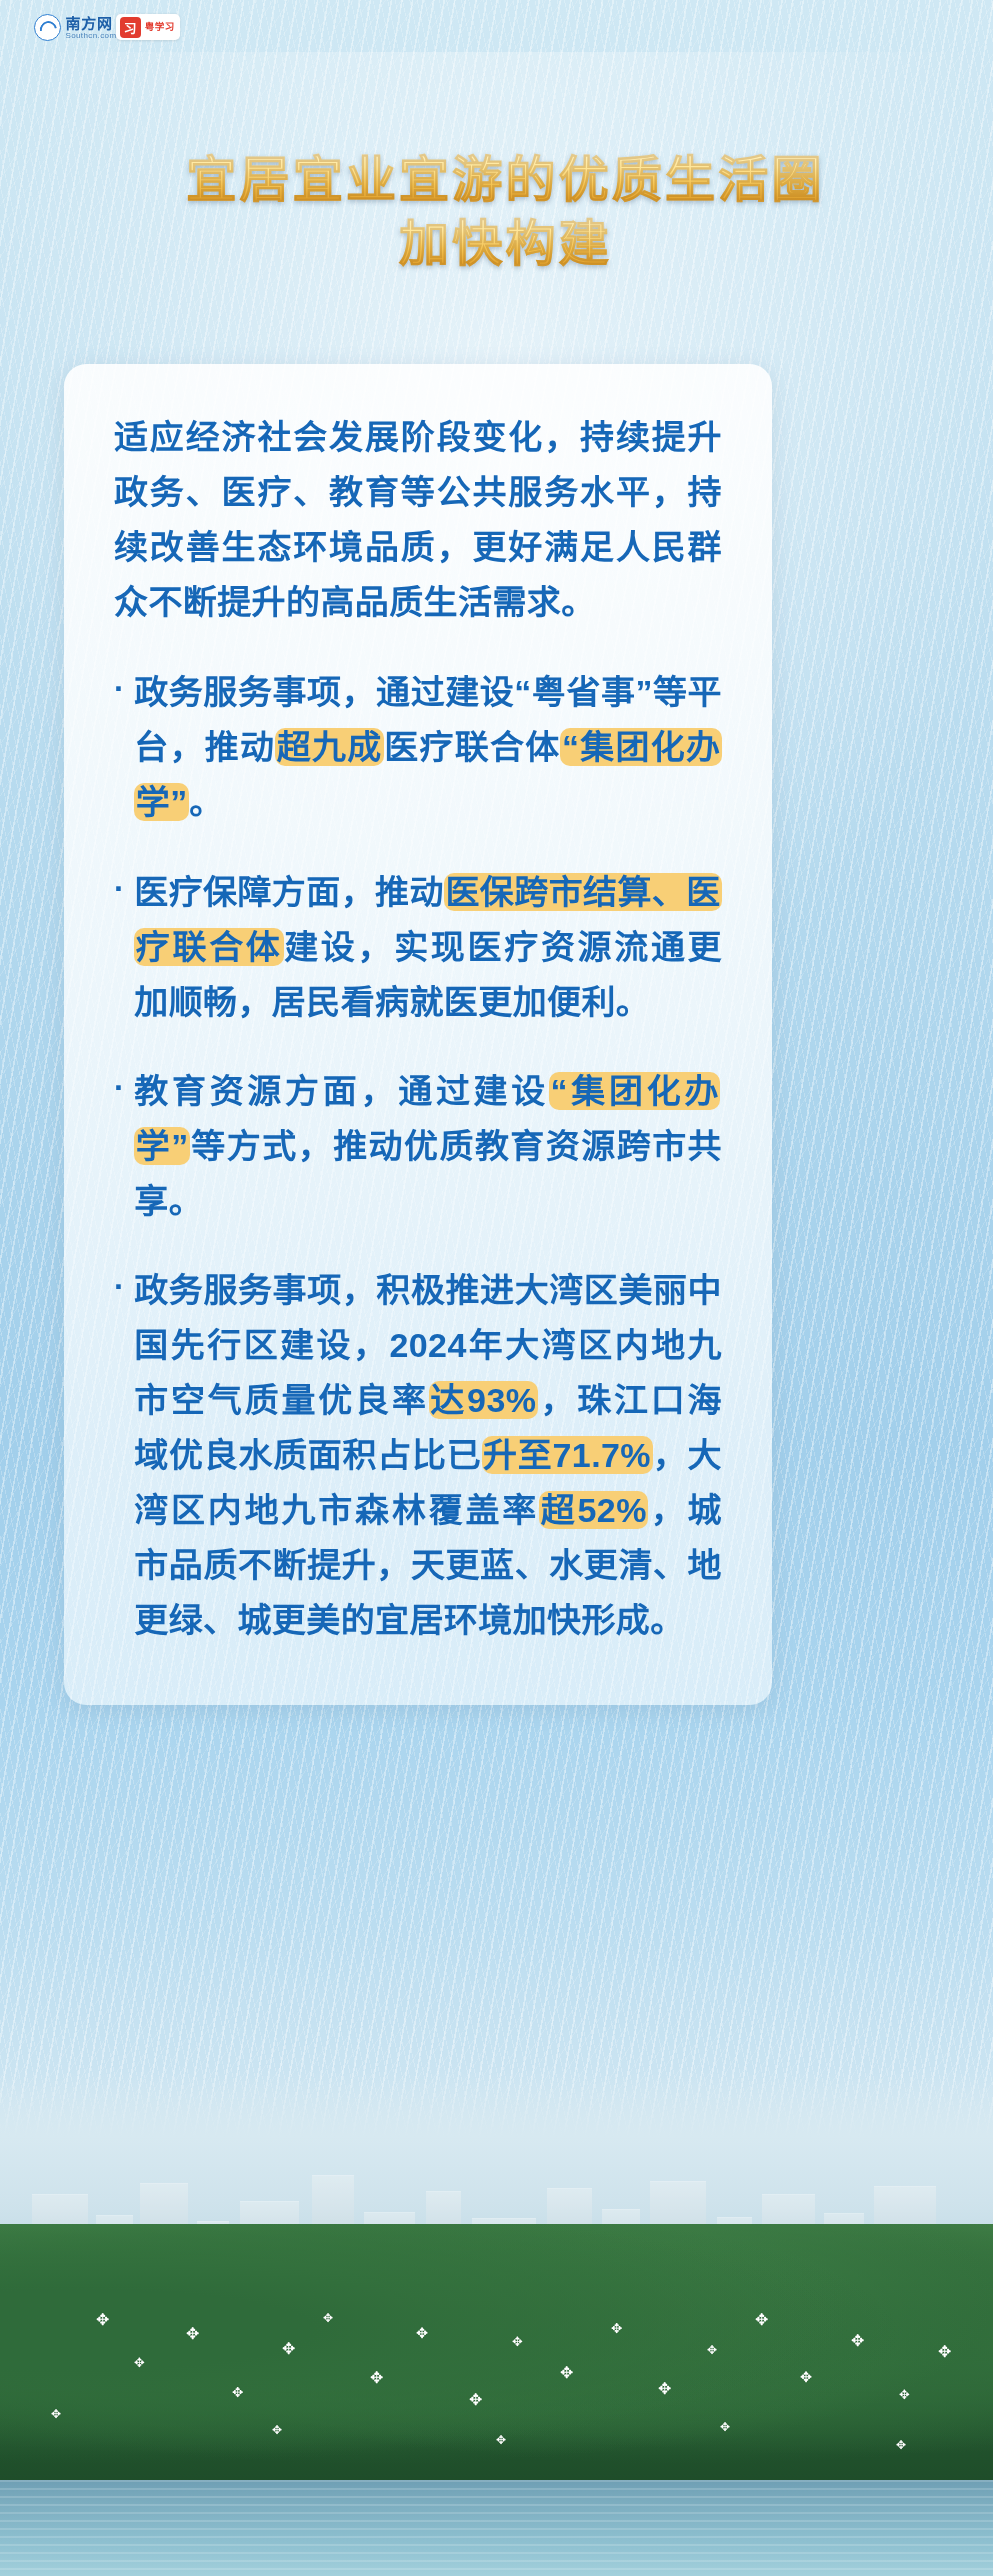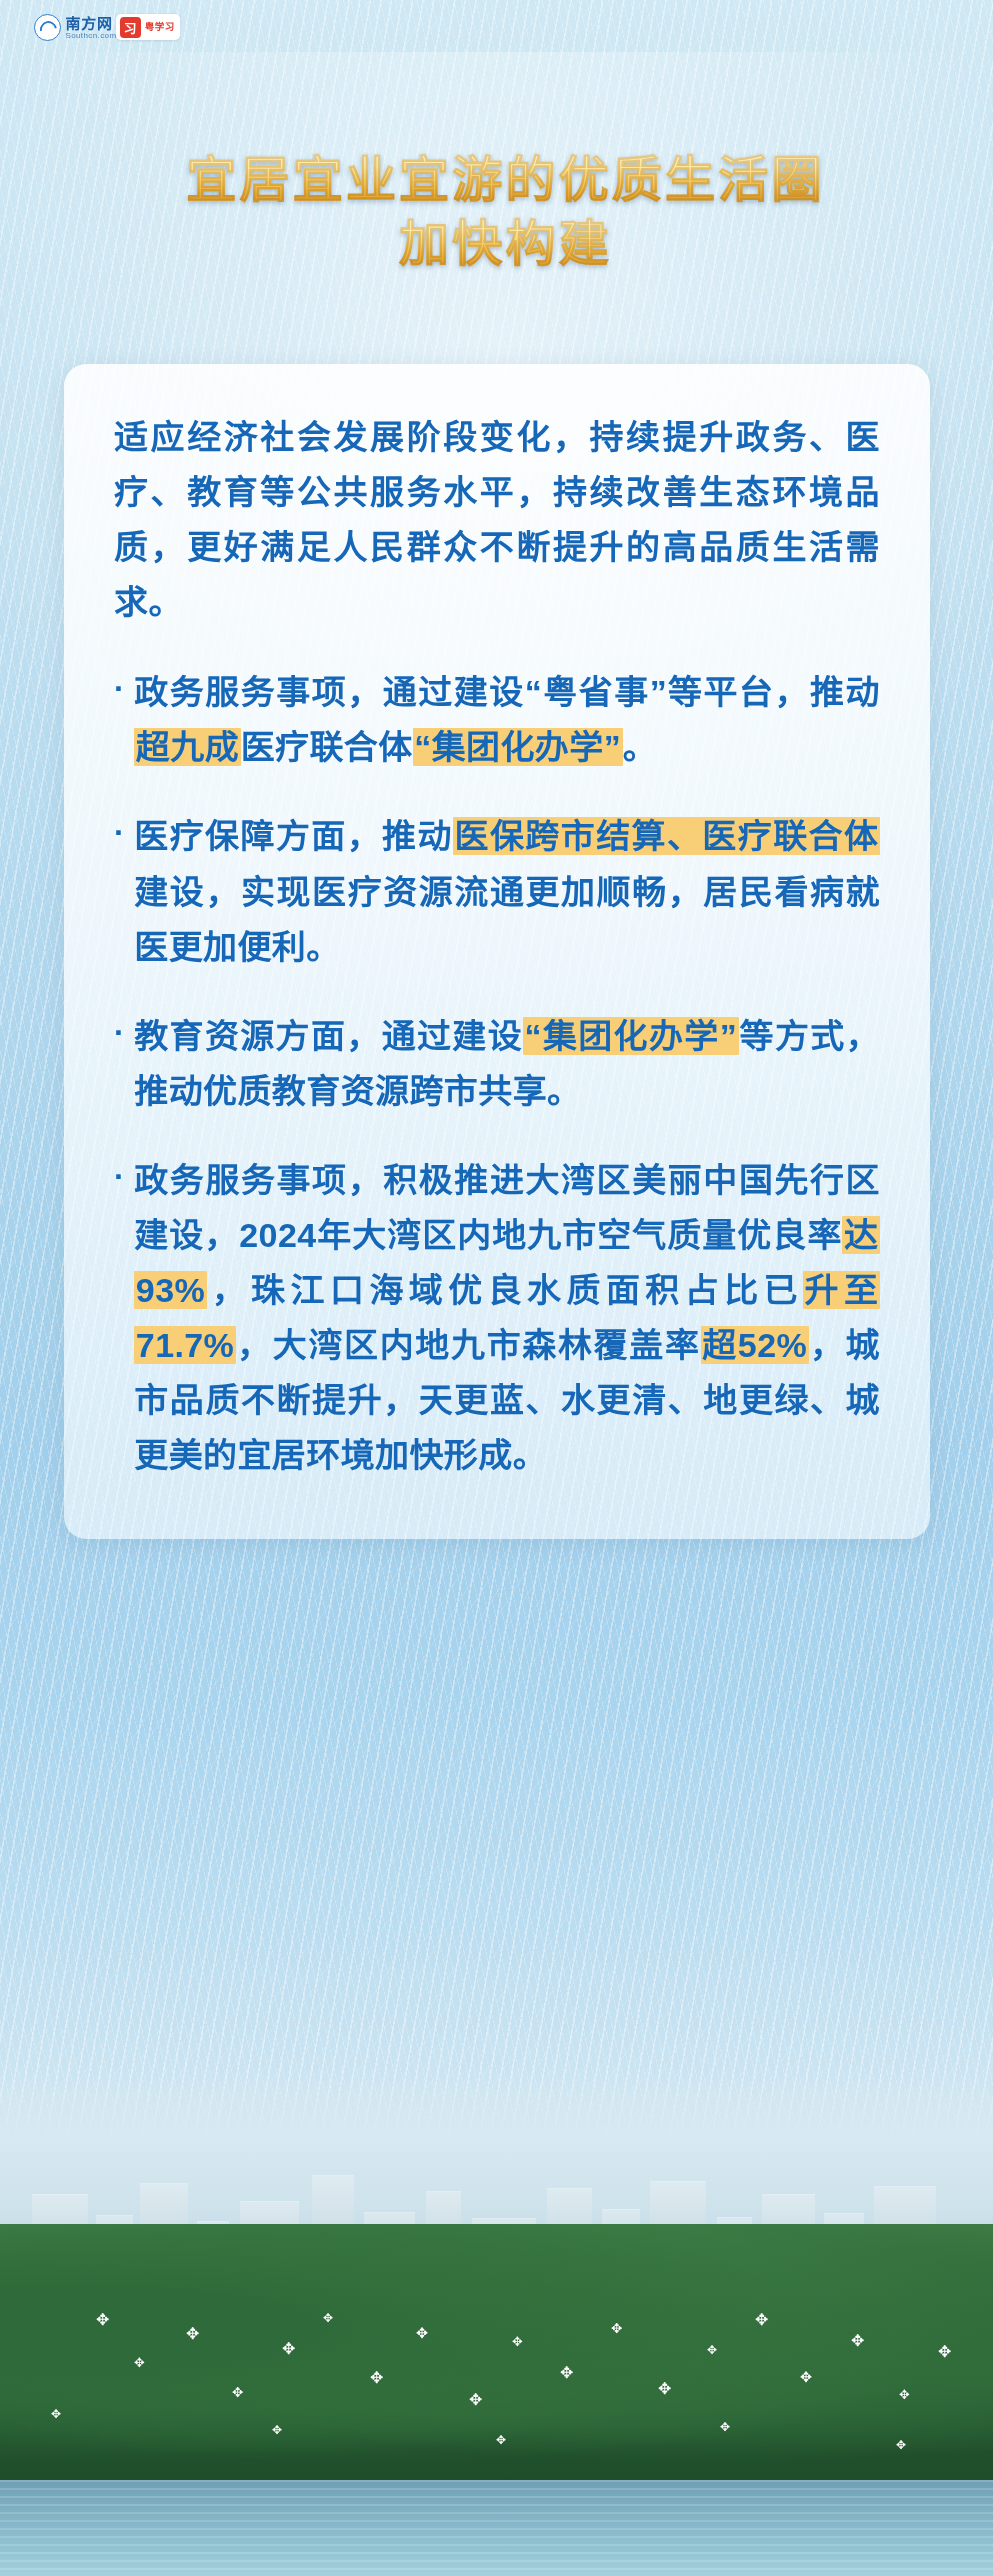--- a/index.html
+++ b/index.html
@@ -240,21 +240,21 @@
     -webkit-text-stroke: 0.8px rgba(156,96,14,0.28);
     filter: drop-shadow(0 2.4px 2.4px rgba(60,90,120,0.35));
     padding-left: 17px;
   }
 
   
   .card {
     position: absolute;
     top: 364px;
     left: 64px;
-    width: 866px;
+    width: 708px;
     padding: 46px 50px 56px 50px;
     box-sizing: border-box;
     border-radius: 22.4px;
     background: linear-gradient(180deg, rgba(255,255,255,0.88) 0%, rgba(252,254,255,0.80) 45%, rgba(246,252,255,0.62) 100%);
     box-shadow: 0 4.8px 21px rgba(90,130,160,0.18);
     z-index: 3;
   }
   .intro {
     font-size: 34px;
     line-height: 1.62;
@@ -281,21 +281,21 @@
   .btext {
     font-size: 34px;
     line-height: 1.62;
     color: #1667b7;
     font-weight: 700;
     letter-spacing: 0.4px;
     text-align: justify;
   }
   .hl {
     background: #f8cf76;
-    border-radius: 1px;
+    border-radius: 10px;
     padding: 0 1.6px;
     box-decoration-break: clone;
     -webkit-box-decoration-break: clone;
   }
 </style>
 </head>
 <body>
 
 <div class="poster">
 

